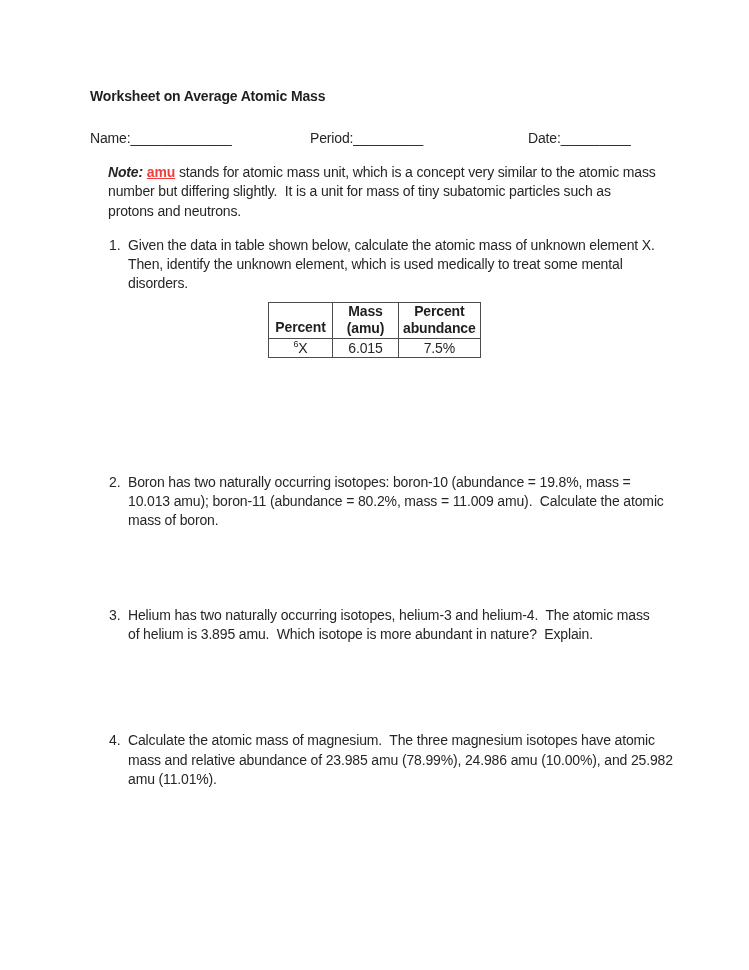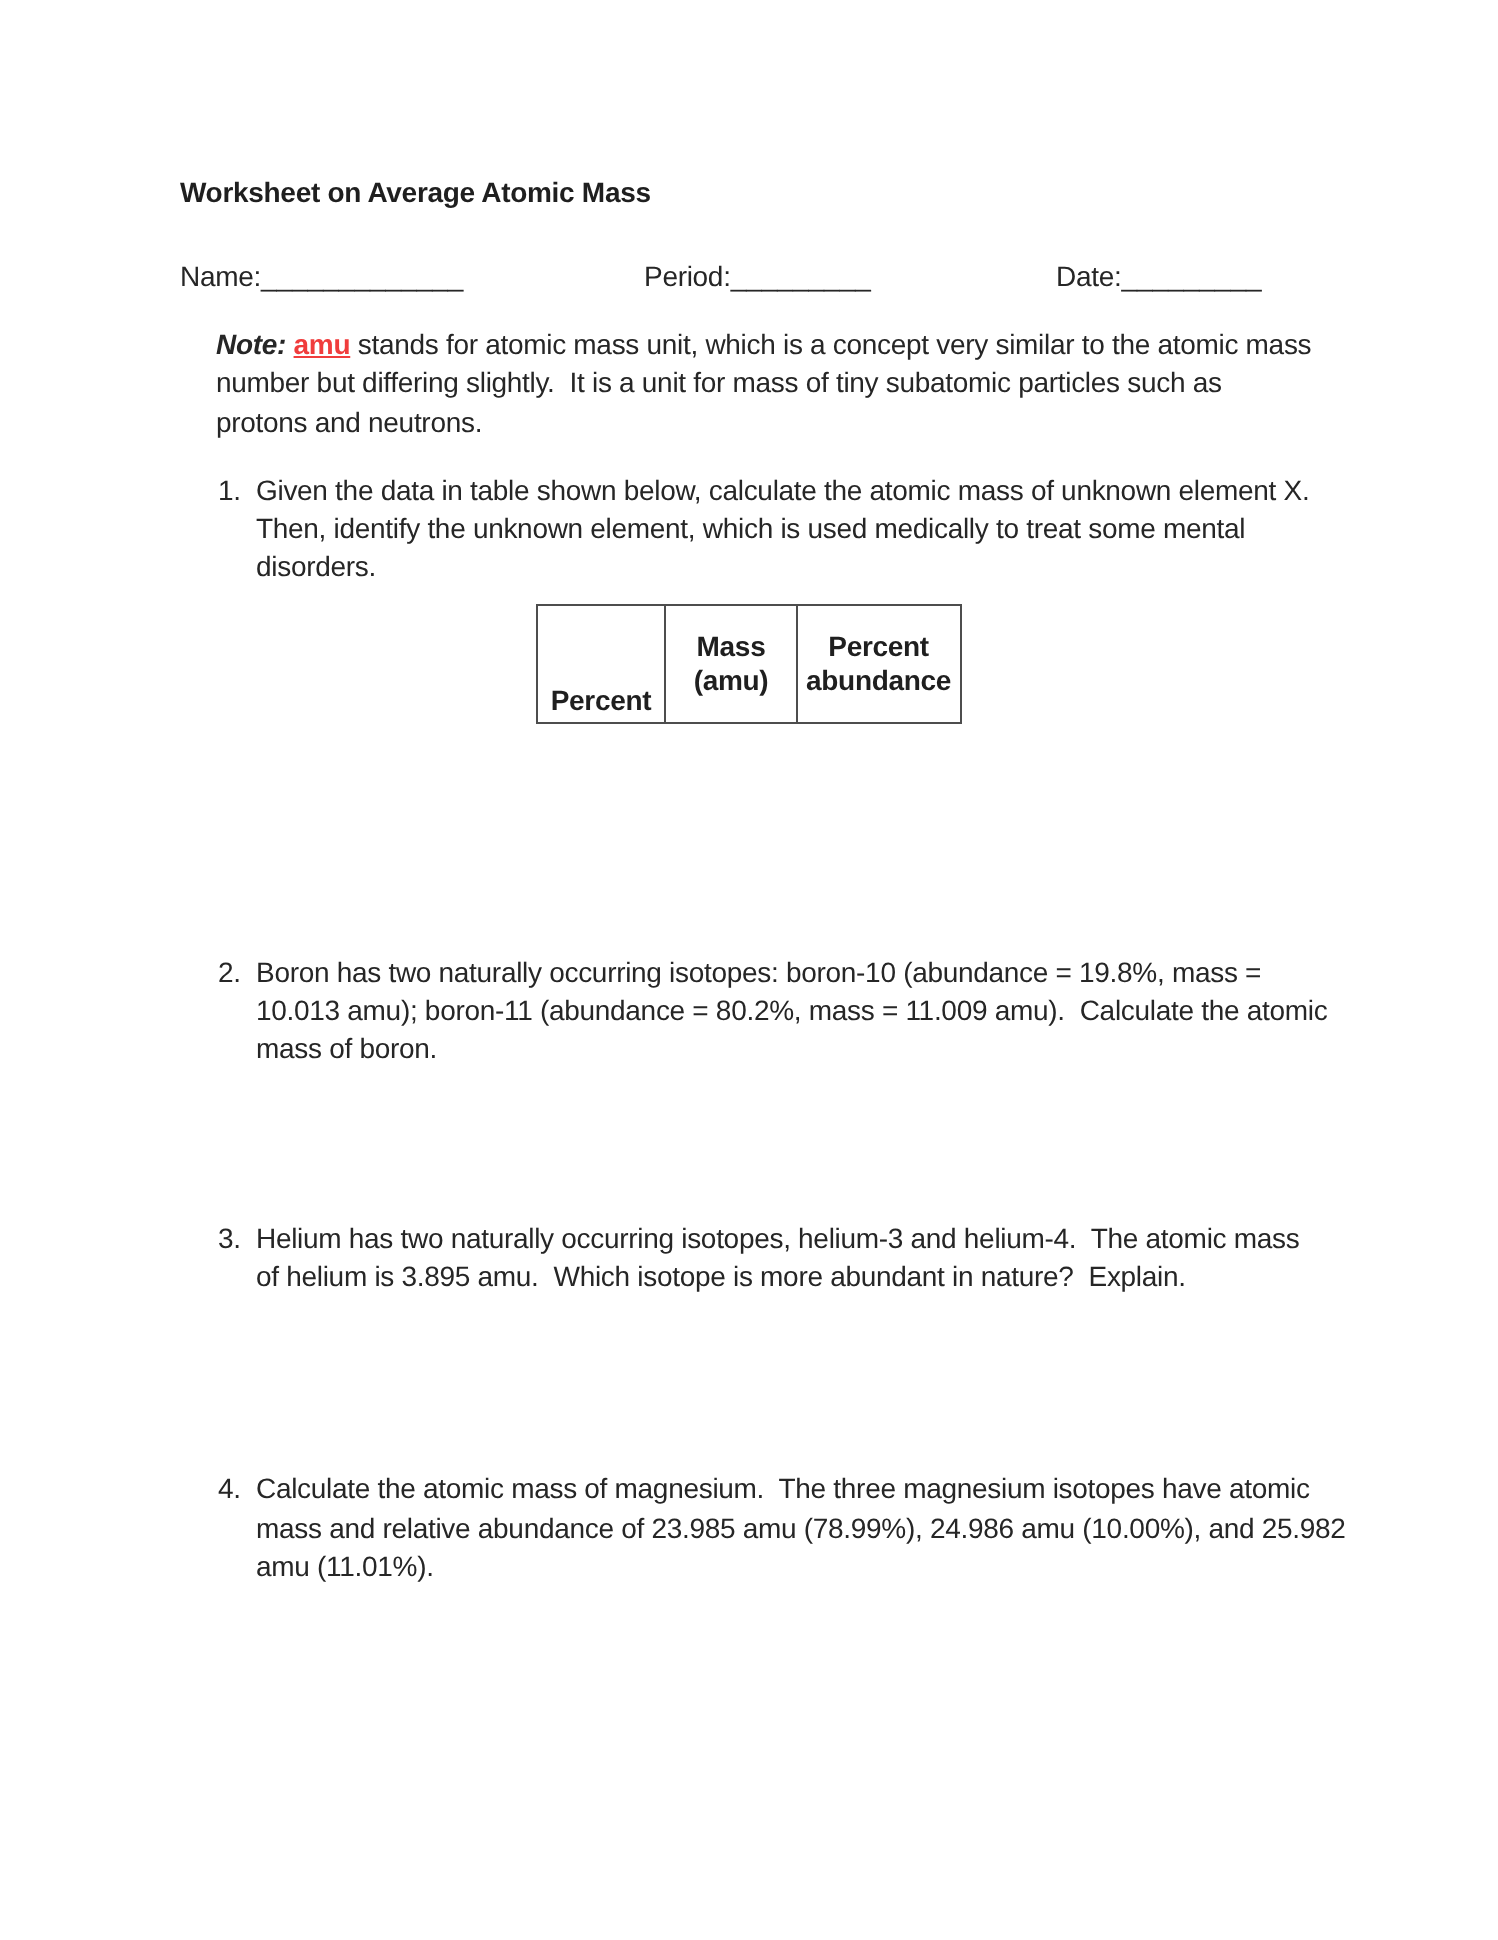--- a/index.html
+++ b/index.html
@@ -24,21 +24,21 @@
     color: #1f1f1f;
   }
   .fields {
     position: relative;
     margin-top: 24px;
     height: 18px;
     line-height: 18px;
   }
   .field { position: absolute; top: 0; white-space: nowrap; }
   .f-name   { left: 0; }
-  .f-period { left: 232px; }
+  .f-period { left: 220px; }
   .f-date   { left: 438px; }
   .blank { letter-spacing: 0; }
   .note {
     margin: 16px 0 0 18px;
     line-height: 19.3px;
   }
   .note-lead { font-weight: 700; font-style: italic; }
   .note-term {
     font-weight: 700;
     text-decoration: underline;
@@ -55,21 +55,21 @@
   .q2 { margin-top: 115px; }
   .q3 { margin-top: 75px; }
   .q4 { margin-top: 87px; }
   table.isotope-table {
     border-collapse: collapse;
     margin: 8px 0 0 178px;
   }
   .isotope-table th, .isotope-table td {
     border: 1px solid #4d4d4d;
     text-align: center;
-    padding: 12px 4px;
+    padding: 0 4px;
     font-size: 14px;
     letter-spacing: -0.15px;
   }
   .isotope-table th {
     font-weight: 700;
     white-space: pre-line;
     line-height: 17px;
     height: 36px;
     vertical-align: middle;
     color: #1f1f1f;
@@ -107,20 +107,25 @@
 
   <table class="isotope-table">
     <tbody>
         <tr>
       <th class="col-isotope">Percent</th>
       <th class="col-mass">Mass
 (amu)</th>
       <th class="col-abund">Percent
 abundance</th>
     </tr>
+    <tr>
+      <td><sup class="iso-sup">6</sup><span>X</span></td>
+      <td>6.015</td>
+      <td>7.5%</td>
+    </tr>
   </tbody>
     </table>
 
   <div class="q q2">
     <span class="qnum">2.</span>
     <span class="qtext">Boron has two naturally occurring isotopes: boron-10 (abundance = 19.8%, mass =
 10.013 amu); boron-11 (abundance = 80.2%, mass = 11.009 amu).&nbsp; Calculate the atomic
 mass of boron.</span>
   </div>
 

